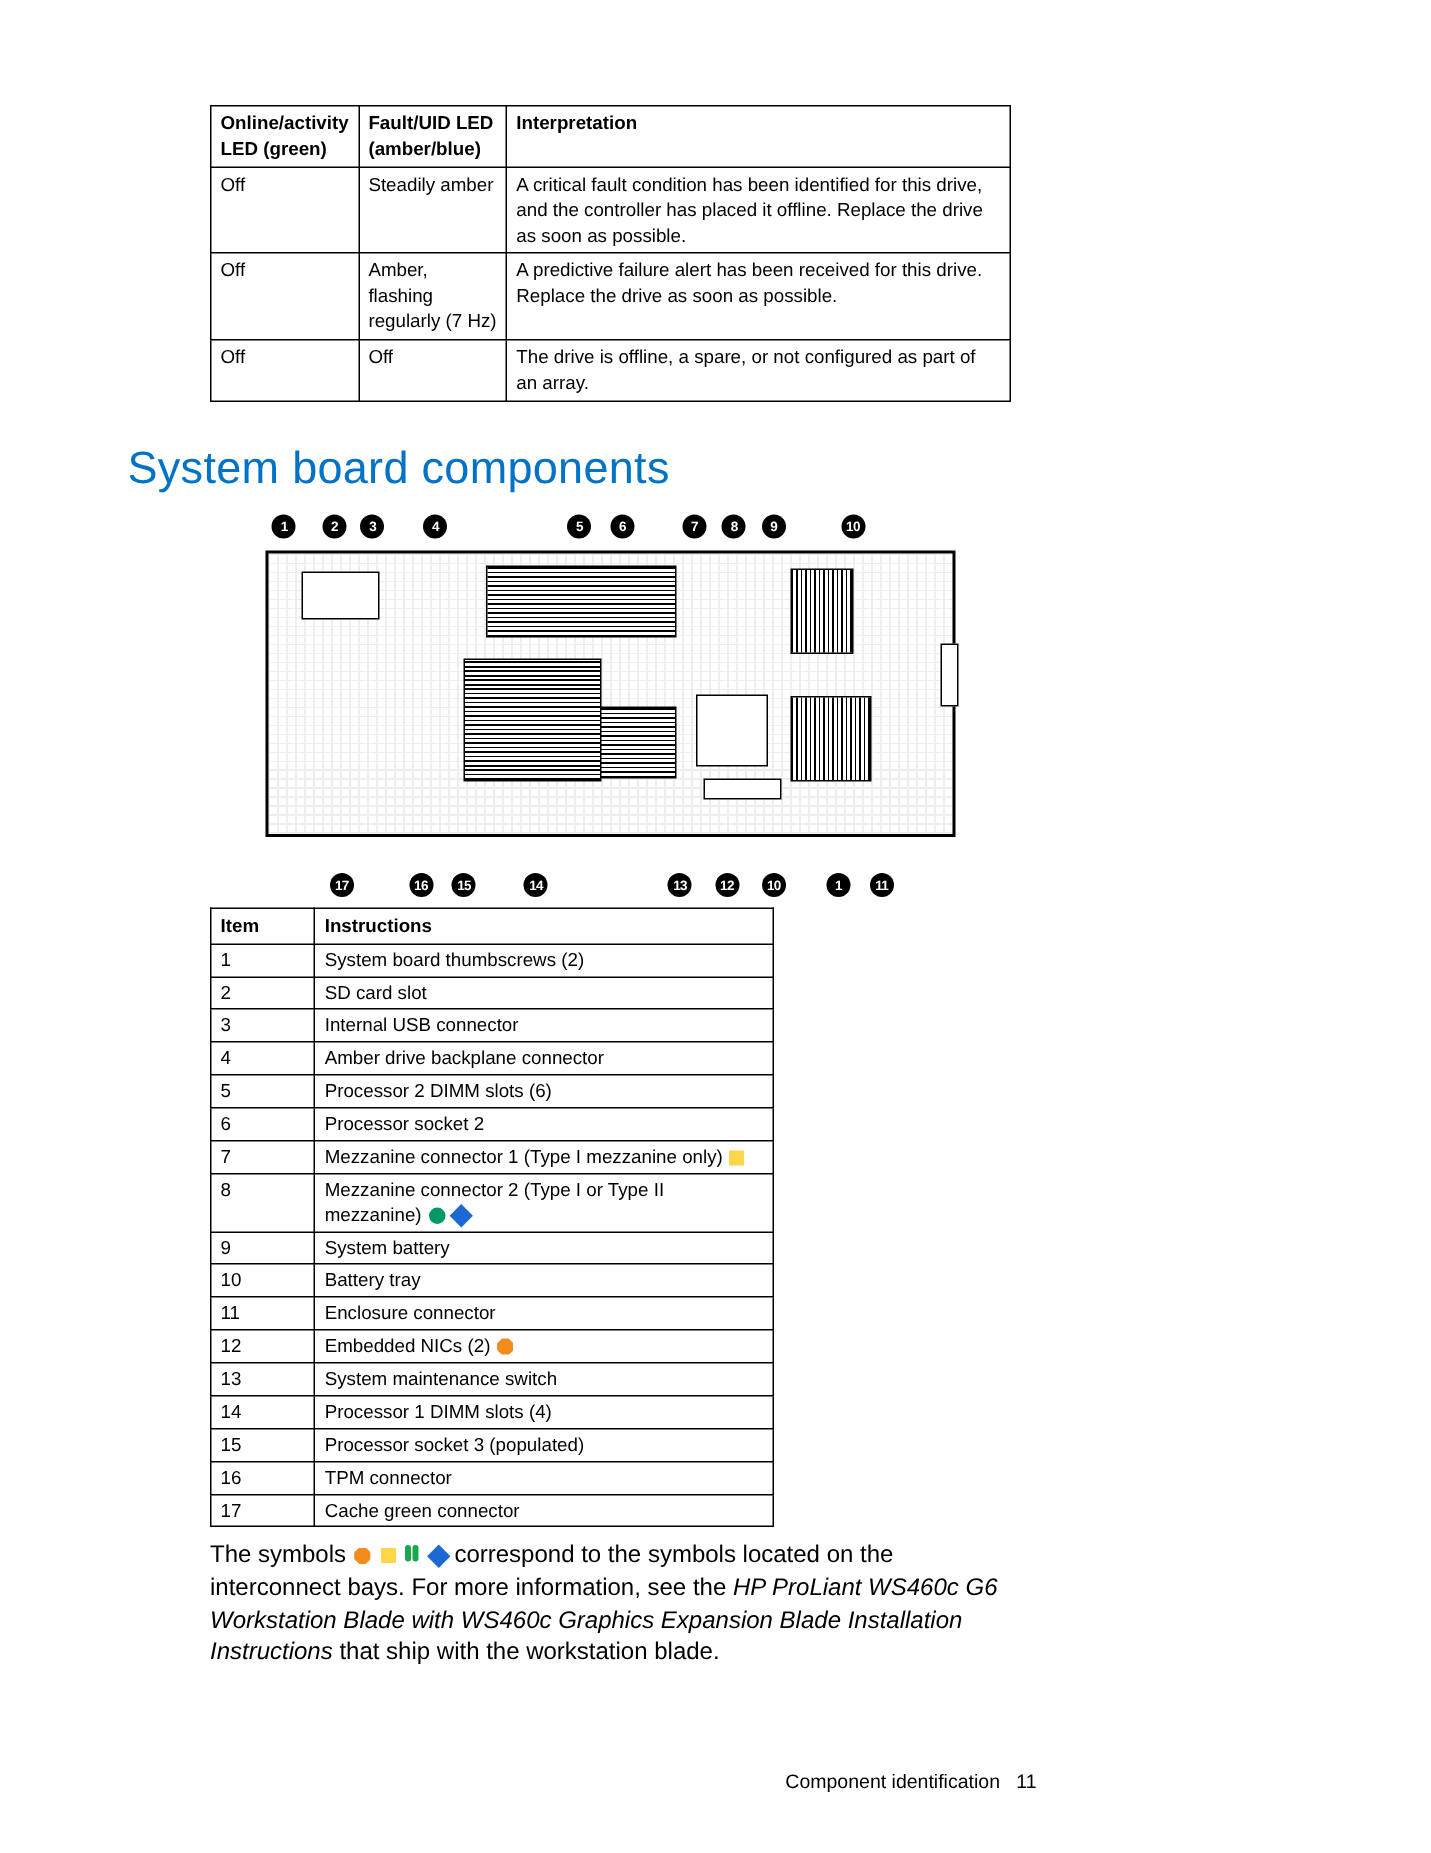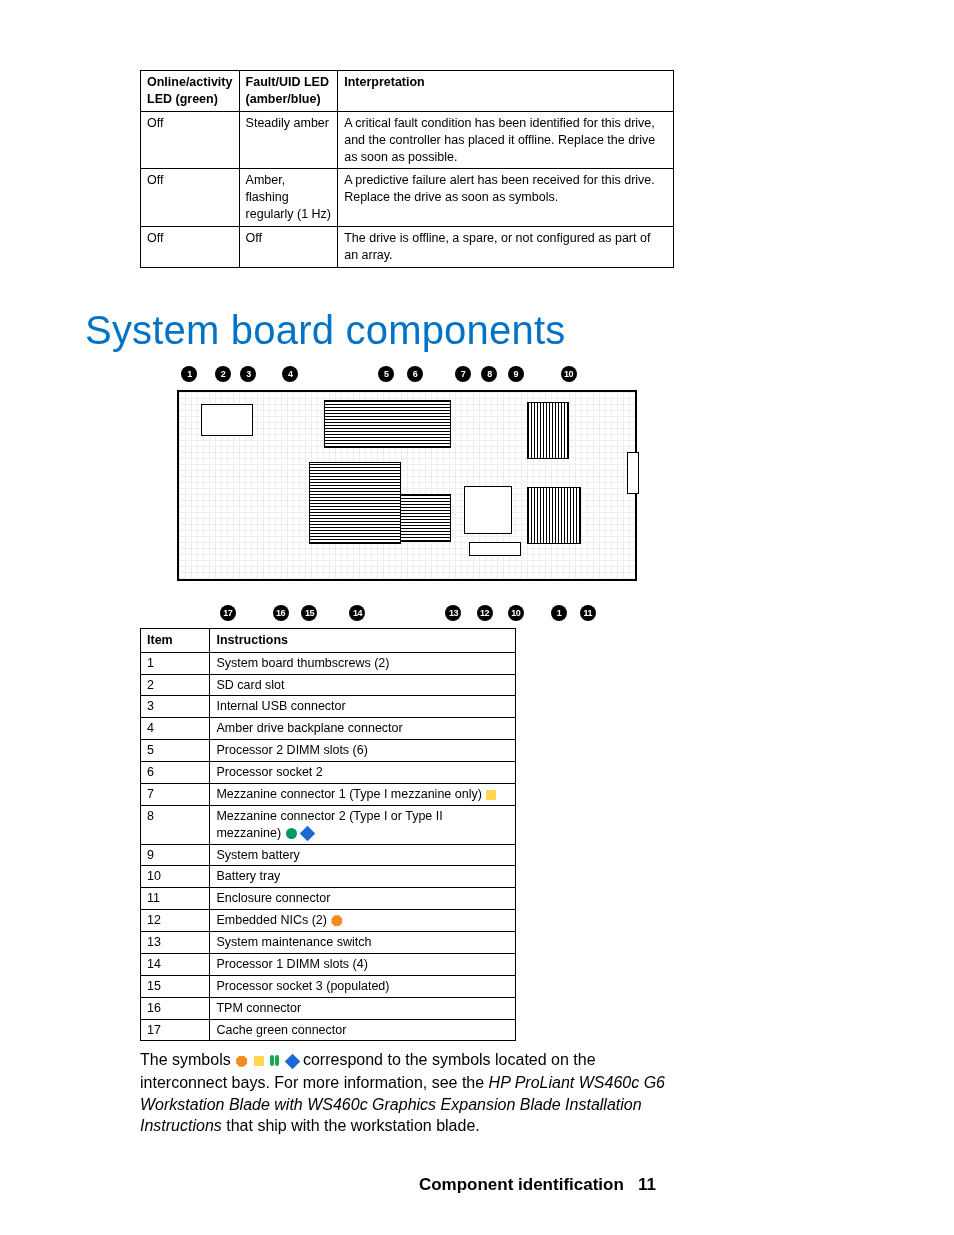--- a/index.html
+++ b/index.html
@@ -33,22 +33,22 @@
   th {
     font-weight: bold;
   }
   .led-table col.c1 { width: 18.5%; }
   .led-table col.c2 { width: 18.5%; }
   .led-table col.c3 { width: 63%; }
   h2.section-heading {
     font-family: "Segoe UI Light", "Helvetica Neue", Arial, sans-serif;
     font-weight: 300;
     color: #0073c6;
-    font-size: 40px;
-    margin: 40px 0 15px -55px;
+    font-size: 30px;
+    margin: 28px 0 15px -55px;
     letter-spacing: 0.2px;
   }
   .diagram-wrap {
     text-align: center;
     margin-bottom: 25px;
   }
   .comp-table { width: 70.5%; }
   .comp-table col.c1 { width: 18.5%; }
   .comp-table col.c2 { width: 81.5%; }
   .comp-table td { padding: 2px 6px; }
@@ -75,23 +75,22 @@
   }
   .footnote {
     font-size: 16px;
     line-height: 1.35;
     margin-top: 8px;
   }
   .footnote .italic { font-style: italic; }
   .page-footer {
     position: absolute;
     bottom: 40px;
-    right: 123px;
-    font-size: 17px;
-    font-weight: bold;
+    right: 88px;
+    font-size: 13px;
   }
   
   .cb {
     display:inline-block; width:16px; height:16px; border-radius:50%;
     background:#000; color:#fff; font-size:9px; font-weight:bold;
     text-align:center; line-height:16px; vertical-align:middle;
     letter-spacing:-0.5px;
   }
   .callout-top, .callout-bot {
     position:absolute; left:0; right:0; display:flex;
@@ -131,22 +130,22 @@
       </tr>
     </thead>
     <tbody id="led-body">
         <tr>
           <td>Off</td>
           <td>Steadily amber</td>
           <td>A critical fault condition has been identified for this drive, and the controller has placed it offline. Replace the drive as soon as possible.</td>
         </tr>
         <tr>
           <td>Off</td>
-          <td>Amber, flashing regularly (1 Hz)</td>
-          <td>A predictive failure alert has been received for this drive. Replace the drive as soon as symbols.</td>
+          <td>Amber, flashing regularly (7 Hz)</td>
+          <td>A predictive failure alert has been received for this drive. Replace the drive as soon as possible.</td>
         </tr>
         <tr>
           <td>Off</td>
           <td>Off</td>
           <td>The drive is offline, a spare, or not configured as part of an array.</td>
         </tr>
       </tbody>
   </table>
 
   <h2 class="section-heading">System board components</h2>

